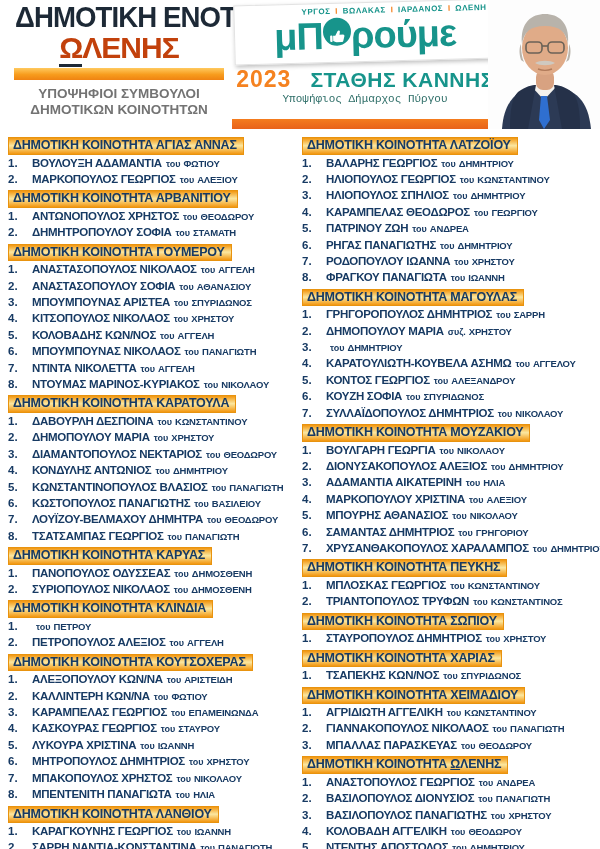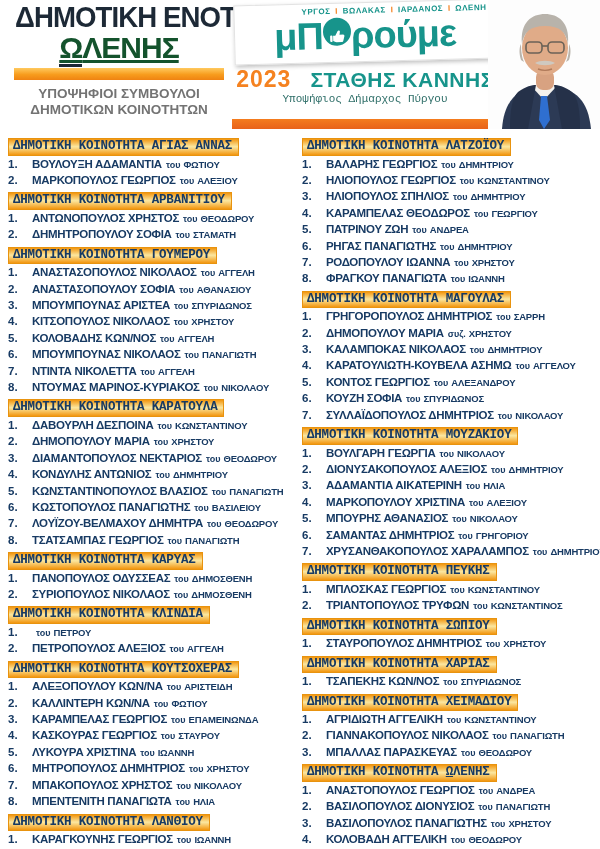--- a/index.html
+++ b/index.html
@@ -10,21 +10,21 @@
   }
   .page { width:600px; height:849px; position:relative; }
 
   
   .header { position:relative; height:133px; }
   .title-block { position:absolute; left:6px; top:2px; width:226px; text-align:center; }
   .title-line {
     font-size:30px; font-weight:bold; color:#1d2936; letter-spacing:-1px;
     transform:scaleX(.92); transform-origin:center; line-height:30px; white-space:nowrap;
   }
-  .title-line2 { font-size:30px; font-weight:bold; color:#14532d; letter-spacing:-1px; line-height:32px;text-decoration:underline; }
+  .title-line2 { font-size:30px; font-weight:bold; color:#c2410c; letter-spacing:-1px; line-height:32px; }
   .title-line2 .ul { border-bottom:3px solid #1d2936; padding-bottom:0px; }
   .title-bar {
     margin:4px auto 6px auto; width:210px; height:12px;
     background:linear-gradient(180deg,#ffc95e 0%,#f79c1d 55%,#ef8312 100%);
   }
   .subtitle { font-size:13.5px; font-weight:bold; color:#737373; line-height:16px; letter-spacing:0; }
 
   .logo-zone { position:absolute; left:234px; top:0; width:262px; }
   .logo-card {
     background:#ffffff; border:1px solid #e3e3e3; box-shadow:1px 2px 4px rgba(0,0,0,.25);
@@ -47,21 +47,21 @@
     background:linear-gradient(180deg,#f47c1e,#e8621a);
   }
   .portrait { position:absolute; right:0; top:0; width:112px; height:129px; }
 
   
   .lists { display:flex; padding:2px 4px 0 8px; gap:6px; }
   .col { width:50%; }
   .sec-h {
     display:inline-block; background:linear-gradient(180deg,#f2960f 0%,#fbe7a0 48%,#f2960f 100%);
     border:1px solid #e8930f; color:#173a63; font-weight:bold; font-size:12.5px;
-    padding:1px 6px 1px 4px; margin:1px 0 1px 0; line-height:13.5px; letter-spacing:-.2px; white-space:nowrap;font-family:Liberation Mono, monospace;
+    padding:1px 6px 1px 4px; margin:1px 0 1px 0; line-height:13.5px; letter-spacing:-.2px; white-space:nowrap;
   }
   .sec-h .ul { text-decoration:underline; }
   .row { display:flex; align-items:baseline; line-height:15.4px; white-space:nowrap; }
   .num { width:24px; flex:0 0 24px; font-weight:bold; font-size:11.5px; color:#173a63; }
   .nm { font-weight:bold; font-size:11.5px; color:#173a63; letter-spacing:-.3px; }
   .rel { font-size:9px; font-weight:bold; color:#173a63; padding:0 3px 0 4px; }
   .par { font-size:9.5px; font-weight:bold; color:#173a63; letter-spacing:-.2px; }
 </style>
 </head>
 <body>
@@ -348,21 +348,20 @@
             <span class="nm">ΓΡΗΓΟΡΟΠΟΥΛΟΣ ΔΗΜΗΤΡΙΟΣ</span>
             <span class="rel">του</span>
             <span class="par">ΣΑΡΡΗ</span>
           </div><div class="row">
             <span class="num">2.</span>
             <span class="nm">ΔΗΜΟΠΟΥΛΟΥ ΜΑΡΙΑ</span>
             <span class="rel">συζ.</span>
             <span class="par">ΧΡΗΣΤΟΥ</span>
           </div><div class="row">
             <span class="num">3.</span>
-            <span class="nm">ΚΑΛΑΜΠΟΚΑΣ ΝΙΚΟΛΑΟΣ</span>
             <span class="rel">του</span>
             <span class="par">ΔΗΜΗΤΡΙΟΥ</span>
           </div><div class="row">
             <span class="num">4.</span>
             <span class="nm">ΚΑΡΑΤΟΥΛΙΩΤΗ-ΚΟΥΒΕΛΑ ΑΣΗΜΩ</span>
             <span class="rel">του</span>
             <span class="par">ΑΓΓΕΛΟΥ</span>
           </div><div class="row">
             <span class="num">5.</span>
             <span class="nm">ΚΟΝΤΟΣ ΓΕΩΡΓΙΟΣ</span>

